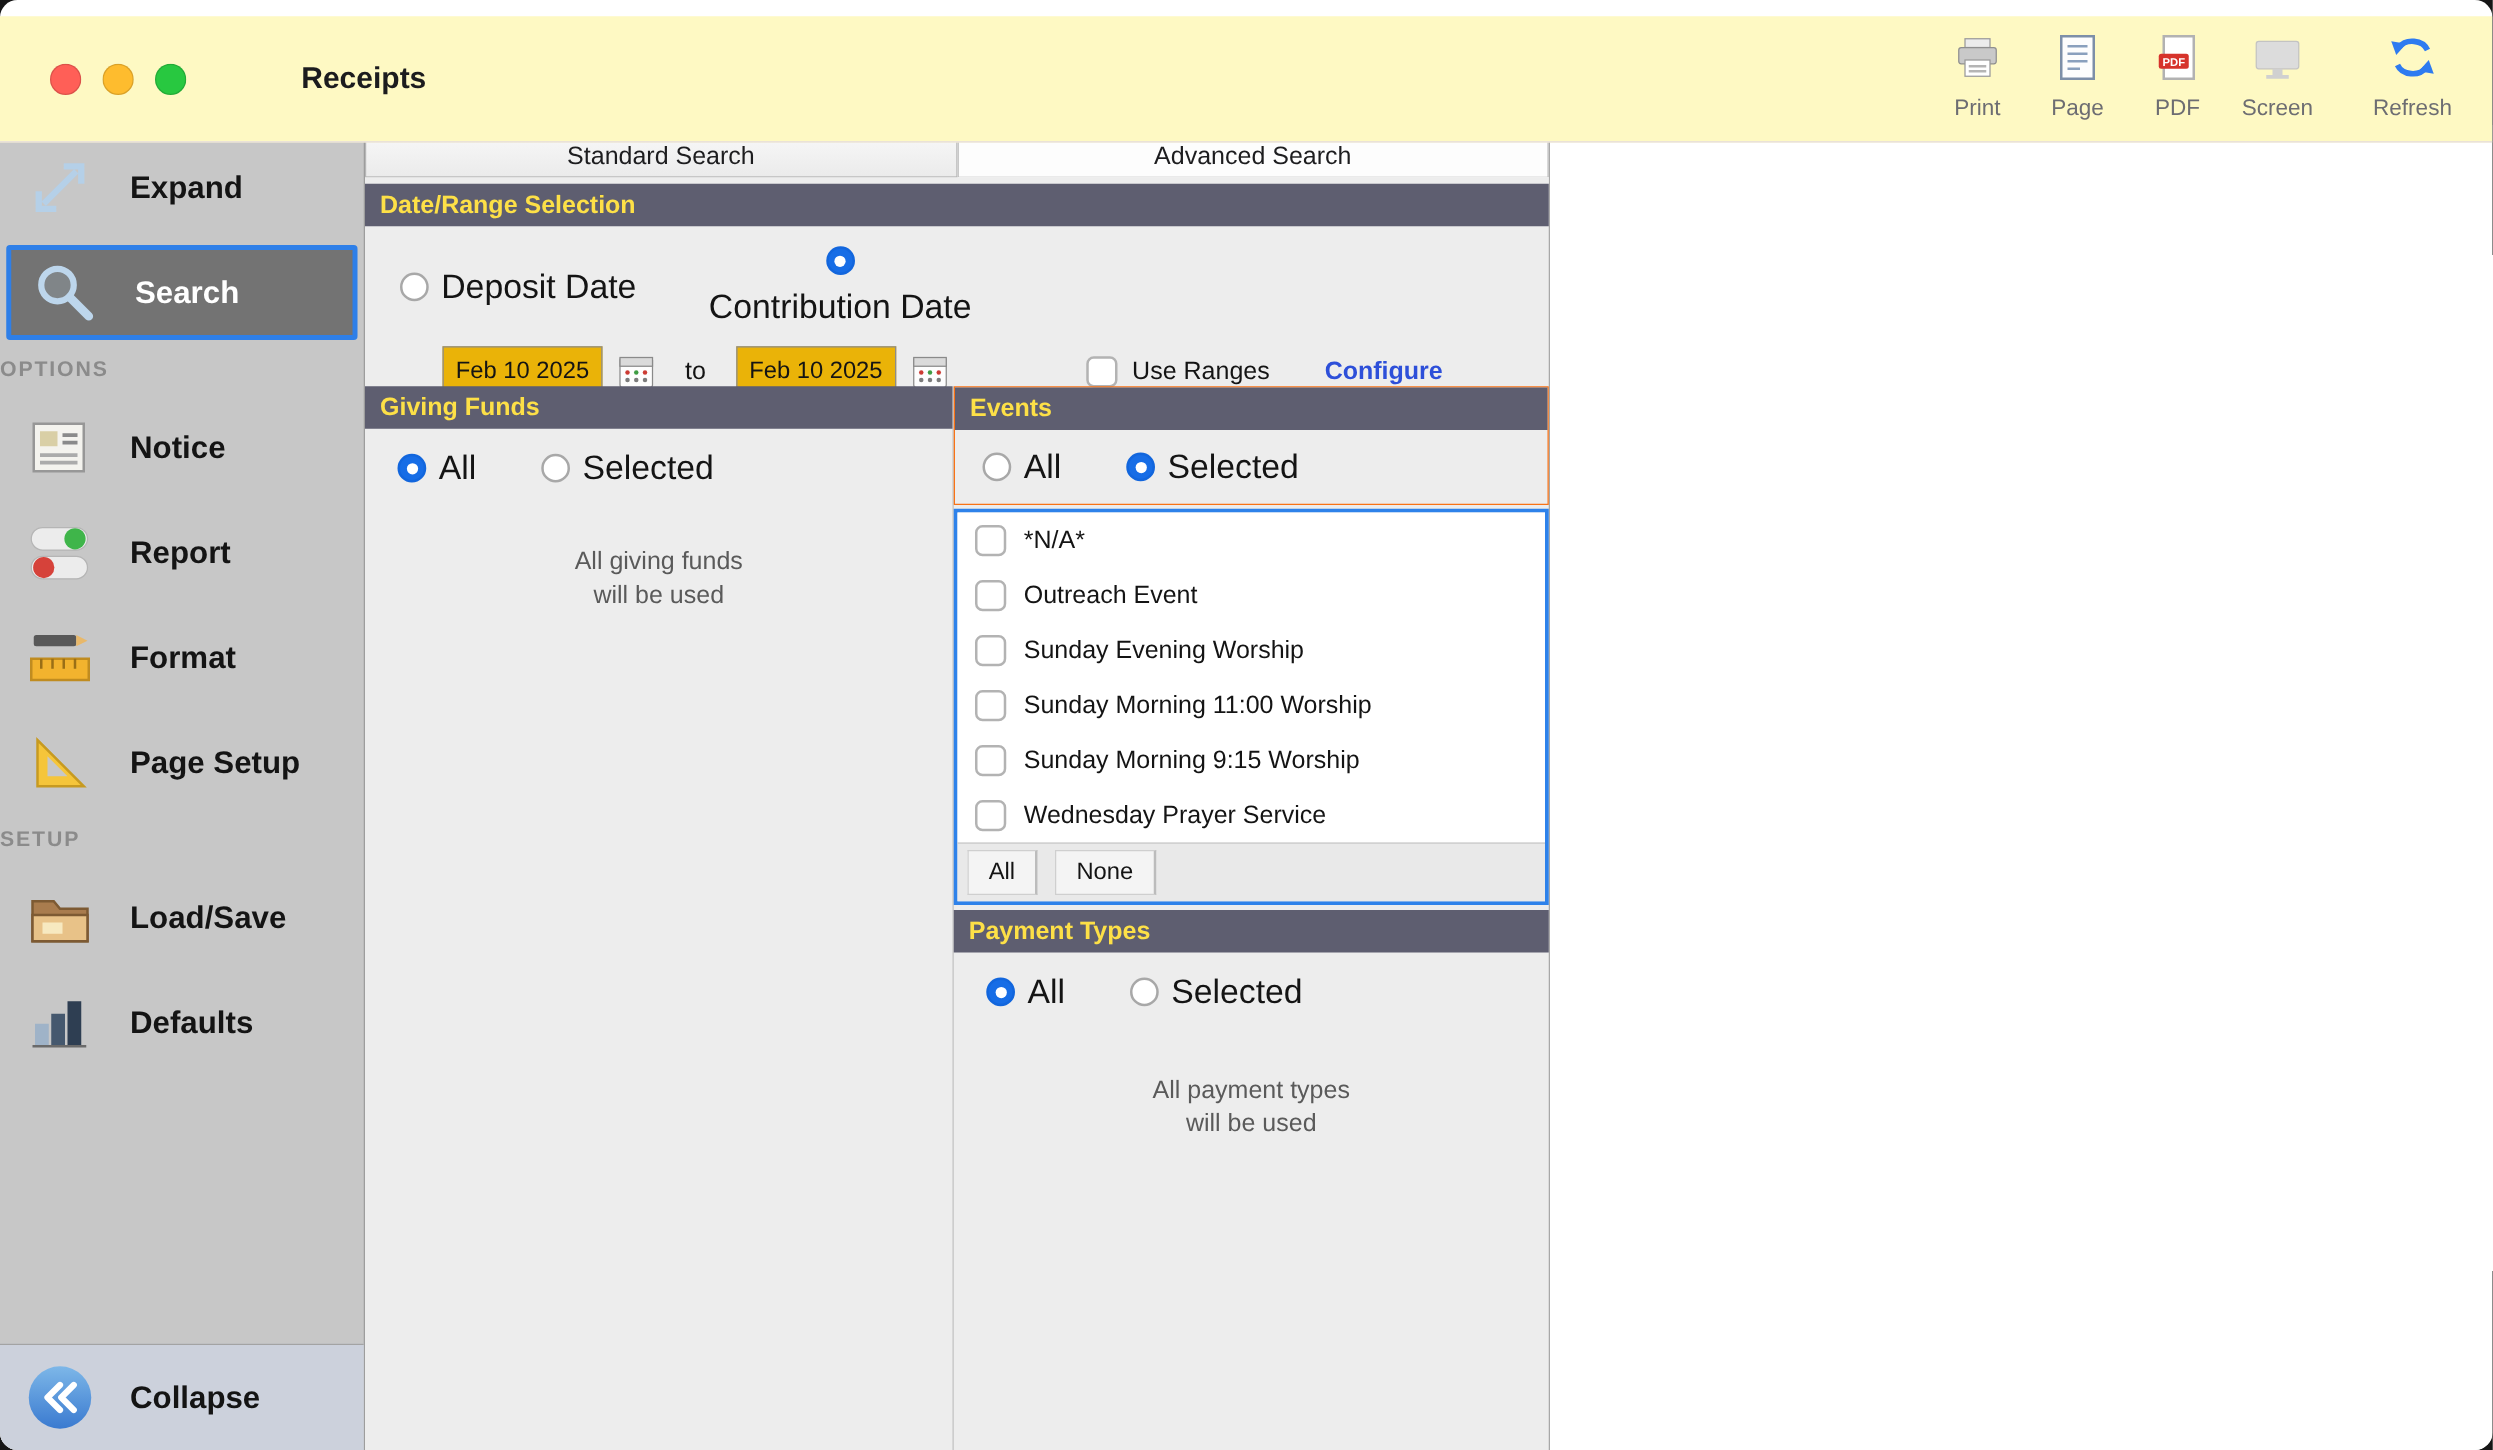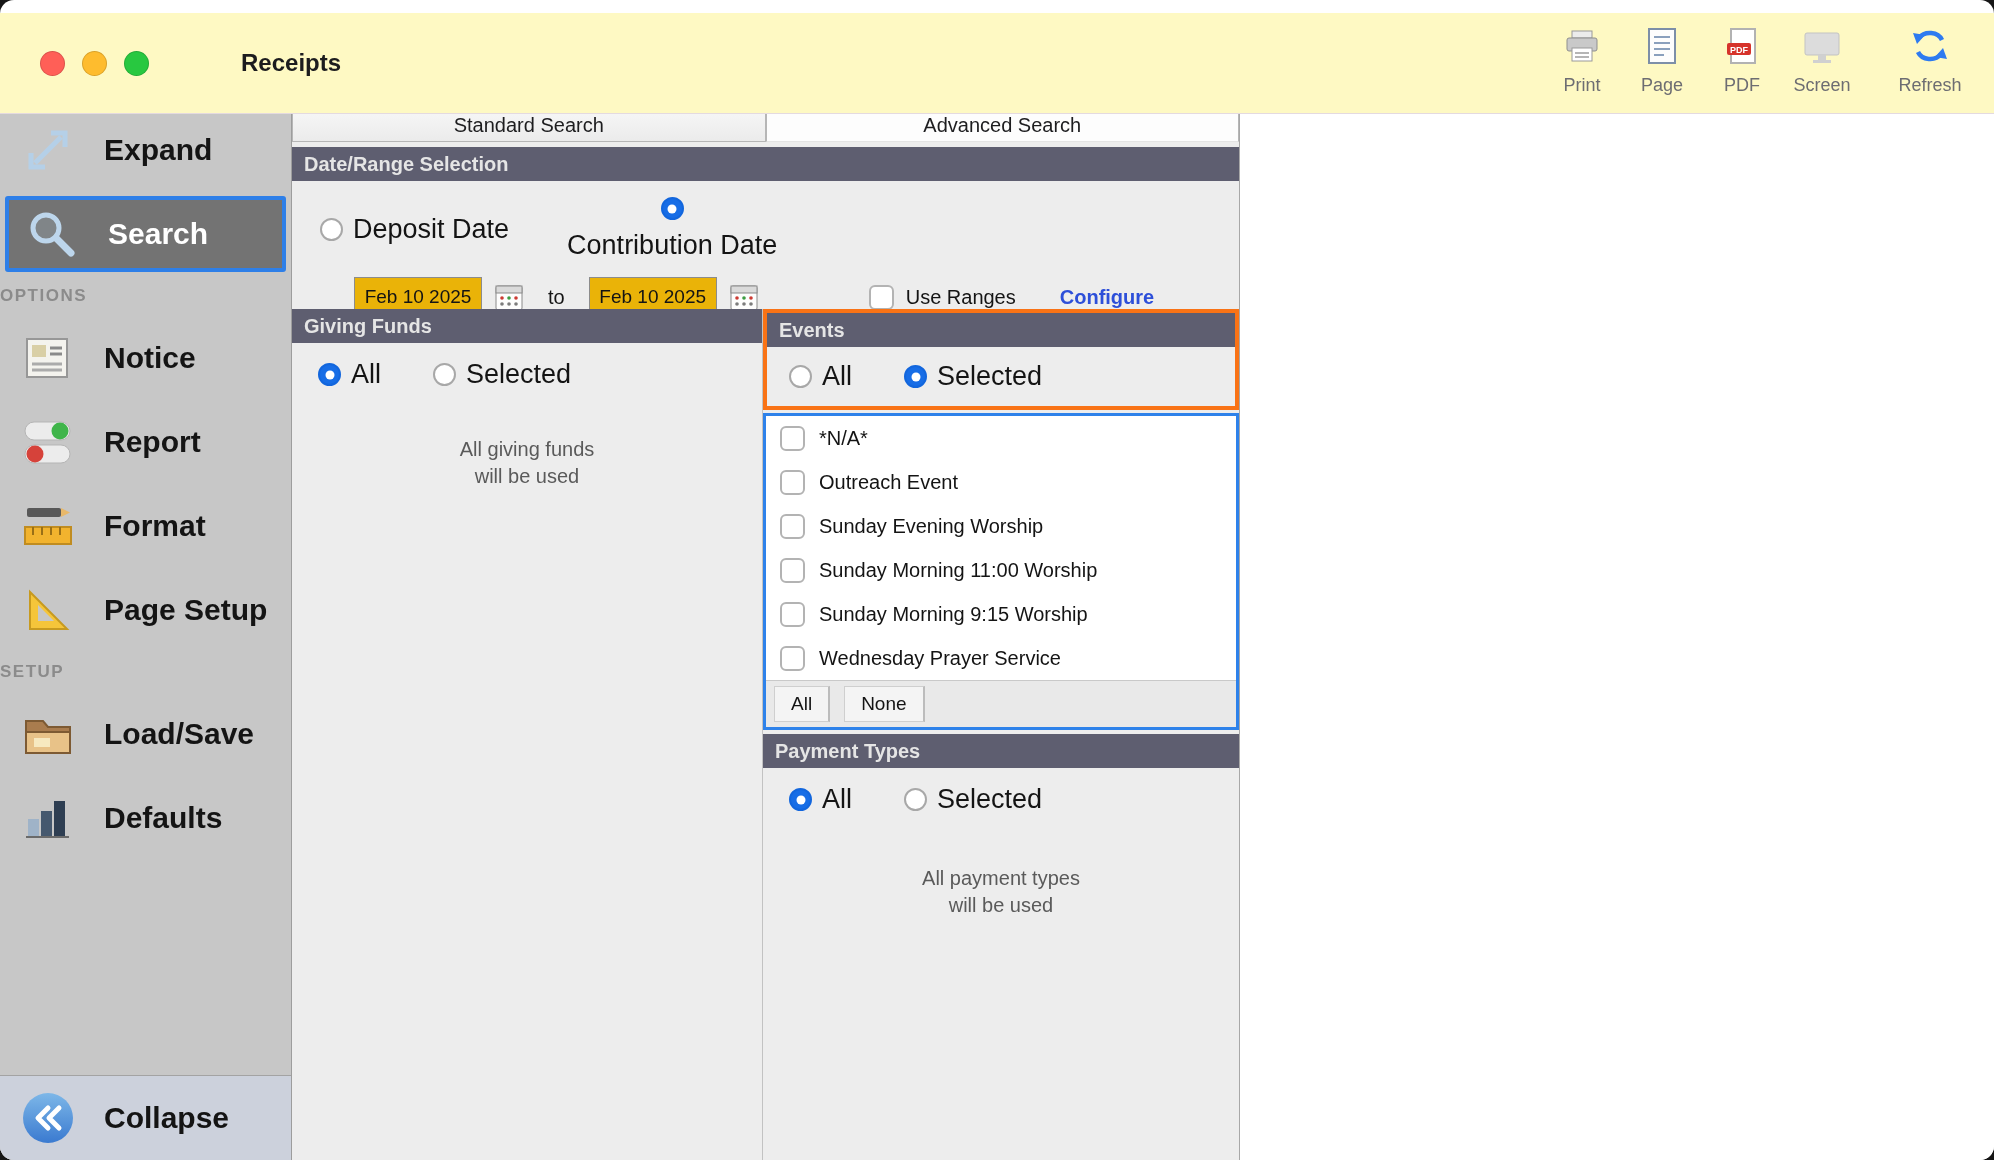--- a/index.html
+++ b/index.html
@@ -14,33 +14,33 @@
   .win-title { margin-left:92px; font-size:24px; font-weight:bold; color:#1c1c1e; }
   .toolbar { position:absolute; top:14px; right:24px; display:flex; align-items:flex-end; }
   .tool { width:80px; display:flex; flex-direction:column; align-items:center; gap:6px; cursor:pointer; }
   .tool.refresh { margin-left:28px; }
   .tool-label { font-size:18px; color:#6d6d72; }
 
   
   .sidebar { position:absolute; left:0; top:100px; bottom:0; width:292px; background:#c7c7c7; border-right:1px solid #9d9d9d; padding-top:8px; box-sizing:border-box; }
   .side-item { height:84px; display:flex; align-items:center; padding-left:16px; gap:24px; cursor:pointer; }
   .side-icon { width:64px; display:flex; align-items:center; justify-content:center; flex:0 0 64px; }
-  .side-label { font-size:30px; font-weight:bold; color:#141414; }
+  .side-label { font-size:25px; font-weight:bold; color:#141414; }
   .side-item.selected { height:76px; margin:4px 5px; padding-left:11px; background:#737373; border:4px solid #2e7fe8; border-radius:3px; box-sizing:border-box; }
   .side-item.selected .side-label { color:#ffffff; }
   .side-sec { height:40px; display:flex; align-items:center; font-size:17px; font-weight:bold; letter-spacing:1.5px; color:#8b8b8b; }
   .collapse-row { position:absolute; left:0; right:0; bottom:0; height:84px; background:#ccd1dc; border-top:1px solid #a3a3a3; display:flex; align-items:center; padding-left:16px; gap:24px; cursor:pointer; }
 
   
   .main { position:absolute; left:292px; top:100px; bottom:0; width:948px; background:#ededed; border-right:1px solid #a8a8a8; display:flex; flex-direction:column; box-sizing:border-box; }
   .tabstrip { height:42px; background:#ffffff; display:flex; align-items:flex-end; flex:0 0 auto; }
   .tab { flex:1; height:34px; display:flex; align-items:center; justify-content:center; font-size:20px; color:#1d1d1f; background:linear-gradient(#f7f7f7,#ebebeb); border:1px solid #b6b6b6; box-sizing:border-box; cursor:pointer; }
   .tab.active { background:#fdfdfd; border-bottom-color:#e4e4e4; }
   .tab-gap { height:5px; background:#ededed; flex:0 0 auto; }
-  .sec-header { height:34px; background:#5e5e70; color:#e5e5e5; font-size:20px; font-weight:bold; display:flex; align-items:center; padding-left:12px; flex:0 0 auto; }
+  .sec-header { height:34px; background:#5e5e70; color:#fde047; font-size:20px; font-weight:bold; display:flex; align-items:center; padding-left:12px; flex:0 0 auto; }
 
   .date-body { height:128px; flex:0 0 auto; }
   .row { display:flex; align-items:center; }
   .radios-row { padding:16px 0 0 28px; }
   .dates-row { padding:16px 0 0 62px; }
 
   .radio-option { display:flex; align-items:center; gap:10px; cursor:pointer; }
   .radio { width:23px; height:23px; border-radius:50%; background:#ffffff; border:2px solid #a8a8a8; box-sizing:border-box; position:relative; flex:0 0 23px; }
   .radio.checked { background:#176de6; border-color:#1266dd; }
   .radio.checked::after { content:""; position:absolute; top:50%; left:50%; width:9px; height:9px; border-radius:50%; background:#ffffff; transform:translate(-50%,-50%); }
@@ -54,21 +54,21 @@
   .use-ranges .radio-label { font-size:20px; }
   .configure-link { margin-left:44px; font-size:20px; font-weight:bold; color:#2d4fd9; cursor:pointer; }
 
   .columns { flex:1; display:flex; }
   .col-left { width:471px; flex:0 0 471px; border-right:1px solid #c2c2c2; display:flex; flex-direction:column; box-sizing:border-box; }
   .col-right { flex:1; display:flex; flex-direction:column; }
   .radio-row { display:flex; align-items:center; padding:16px 0 16px 26px; gap:52px; }
 
   .note { margin-top:30px; text-align:center; font-size:20px; color:#5a5a5a; line-height:1.35; }
 
-  .events-top { border:4px solid #f97316; box-sizing:border-box; }
+  .events-top { border:1px solid #f97316; box-sizing:border-box; }
   .events-top .radio-row { padding:14px 0 14px 22px; }
   .events-listbox { border:3px solid #2e82ea; margin-top:3px; box-sizing:border-box; }
   .events-list { background:#ffffff; }
   .list-item { height:44px; display:flex; align-items:center; padding-left:14px; gap:14px; cursor:pointer; }
   .list-label { font-size:20px; color:#141414; }
   .list-actions { height:46px; background:#e9e9e9; border-top:1px solid #c9c9c9; display:flex; align-items:center; padding-left:8px; gap:14px; }
   .btn { font-size:19px; color:#141414; background:#f4f4f4; border:1px solid #cfcfcf; border-right:2px solid #bcbcbc; padding:6px 16px; cursor:pointer; font-family:"Liberation Sans", sans-serif; }
 
   .payment-header { margin-top:4px; }
 

